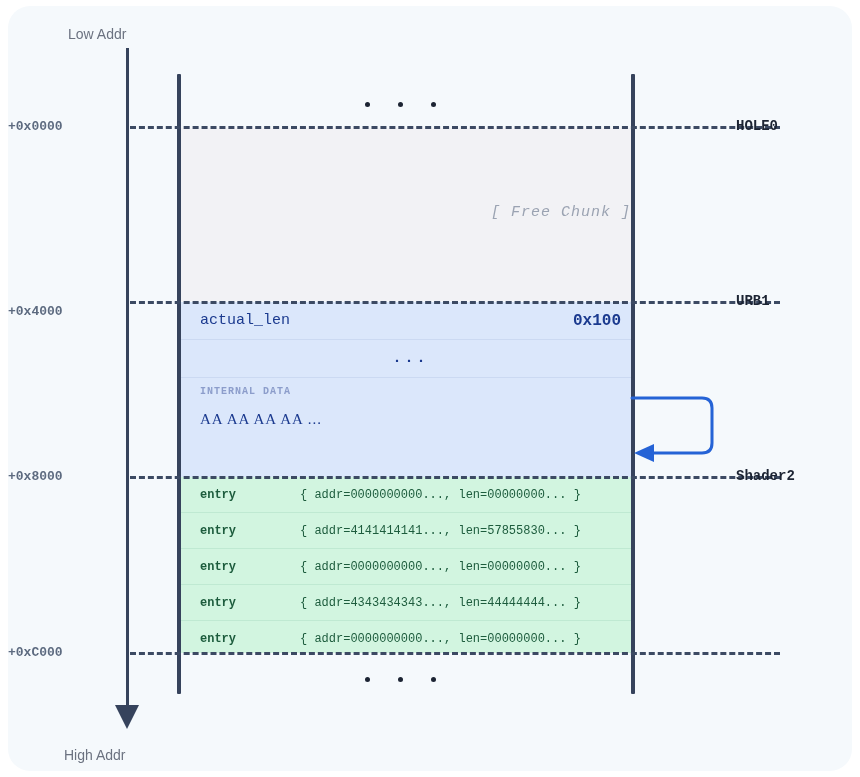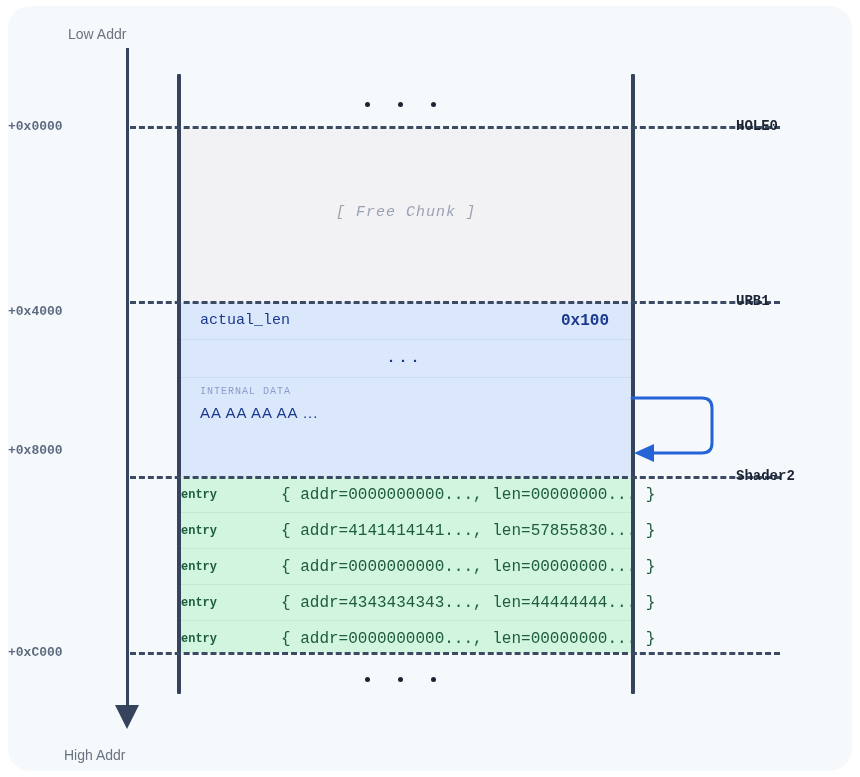--- a/index.html
+++ b/index.html
@@ -117,21 +117,21 @@
   #free-chunk {
     top: 128px;
     height: 173px;
     background: #f2f2f5;
   }
   #free-chunk-text {
     position: absolute;
     left: 0;
     right: 0;
     top: 76px;
-    text-align: center;
+    text-align: right;
     font-family: "Liberation Mono", monospace;
     font-style: italic;
     font-size: 15px;
     color: #9ba3b2;
     letter-spacing: 1px;
   }
   #urb-block {
     top: 302px;
     height: 175px;
     background: #dbe7fb;
@@ -143,21 +143,21 @@
   }
 
   
   .urb-row {
     position: relative;
     height: 38px;
     box-sizing: border-box;
     border-bottom: 1px solid #cbd9f2;
     display: flex;
     align-items: center;
-    padding: 0 22px 0 19px;
+    padding: 0 10px 0 19px;
   }
   .urb-row.tall { height: 61px; display: block; padding-top: 8px; }
   .urb-row:last-child { border-bottom: none; }
   .urb-key {
     font-family: "Liberation Mono", monospace;
     font-size: 15px;
     color: #1b3a8f;
     flex: 0 0 auto;
   }
   .urb-val {
@@ -172,53 +172,54 @@
     text-align: center;
     font-family: "Liberation Mono", monospace;
     font-size: 15px;
     font-weight: bold;
     color: #1b3a8f;
     letter-spacing: 3px;
   }
   .internal-tag {
     font-family: "Liberation Mono", monospace;
     font-size: 10px;
-    font-weight: normal;
+    font-weight: bold;
     letter-spacing: 1px;
     color: #8c9dcb;
-    margin-bottom: 7px;
+    margin-bottom: 14px;
   }
   .internal-bytes {
-    font-family: Liberation Sans, sans-serif;
+    font-family: Liberation Serif, serif;
     font-size: 15px;
     color: #1b3a8f;
     letter-spacing: 1px;
   }
 
   
   .entry-row {
     position: relative;
     height: 36px;
     box-sizing: border-box;
     border-bottom: 1px solid #bfe9d2;
     display: flex;
     align-items: center;
+    padding-left: 19px;
   }
   .entry-row:last-child { border-bottom: none; }
   .entry-key {
     font-family: "Liberation Mono", monospace;
     font-size: 12px;
     font-weight: bold;
     color: #1d5c3d;
     width: 100px;
     flex: 0 0 100px;
   }
   .entry-val {
     font-family: "Liberation Mono", monospace;
-    font-size: 16px;
+    font-size: 12px;
     color: #1d5c3d;
     white-space: nowrap;
   }
 
   
   .dots {
     position: absolute;
     display: flex;
     gap: 28px;
   }
@@ -309,21 +310,21 @@
 
   <div class="rule" style="top:126px"></div>
   <div class="addr-label" style="top:119px">+0x0000</div>
   <div class="side-label" style="top:118px">HOLE0</div>
 
   <div class="rule" style="top:301px"></div>
   <div class="addr-label" style="top:304px">+0x4000</div>
   <div class="side-label" style="top:293px">URB1</div>
 
   <div class="rule" style="top:476px"></div>
-  <div class="addr-label" style="top:443px">+0x8000</div>
+  <div class="addr-label" style="top:469px">+0x8000</div>
   <div class="side-label" style="top:468px">Shader2</div>
 
   <div class="rule" style="top:652px"></div>
   <div class="addr-label" style="top:645px">+0xC000</div>
 
   <svg id="ptr-arrow" viewBox="0 0 110 82" xmlns="http://www.w3.org/2000/svg">
     <path d="M 8 12 L 78 12 Q 88 12 88 22 L 88 57 Q 88 67 78 67 L 28 67" fill="none" stroke="#2563d6" stroke-width="3" stroke-linecap="round"></path>
     <path d="M 10 67 L 30 58 L 30 76 Z" fill="#2563d6"></path>
   </svg>
 </div>

